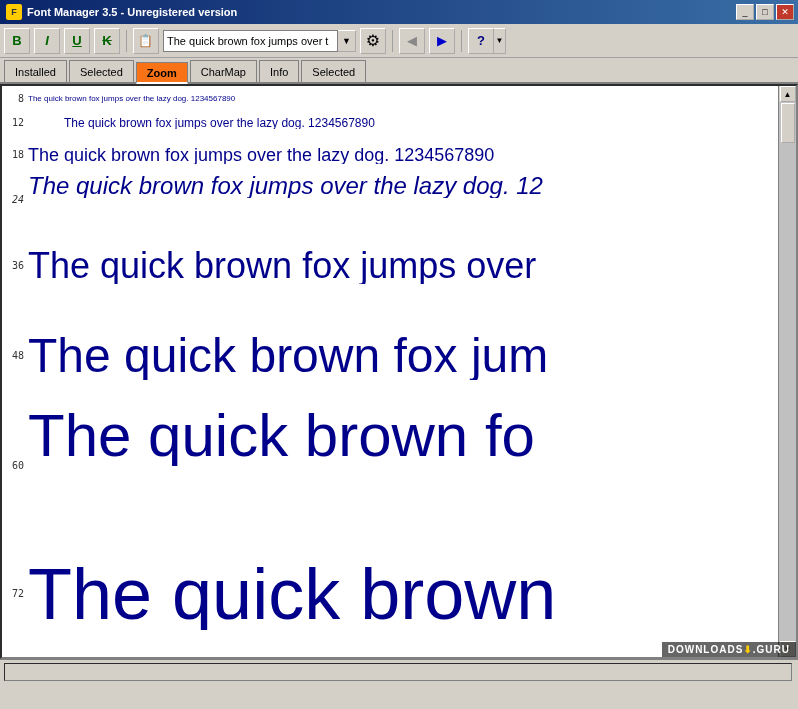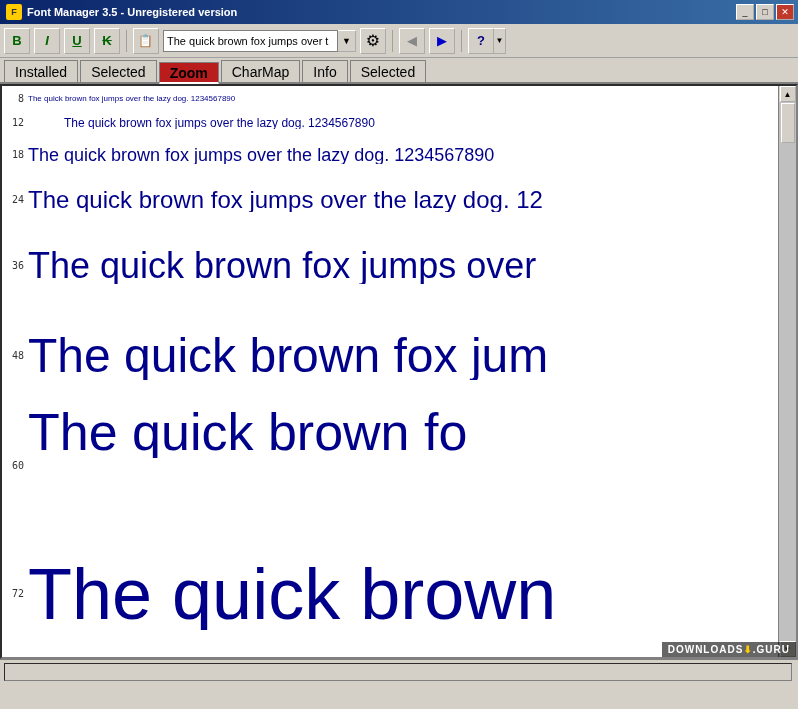--- a/index.html
+++ b/index.html
@@ -136,33 +136,33 @@
     .tabs-bar {
       background: #d4d0c8;
       display: flex;
       align-items: flex-end;
       padding: 2px 4px 0 4px;
       border-bottom: 2px solid #808080;
       height: 26px;
     }
     .tab {
       padding: 2px 10px;
-      font-size: 14px;
+      font-size: 11px;
       border: 1px solid #808080;
       border-bottom: none;
       background: #d4d0c8;
       cursor: pointer;
       height: 22px;
       display: flex;
       align-items: center;
       margin-right: 2px;
       color: #000;
     }
     .tab.active {
-      background: #b91c1c;
+      background: #f97316;
       border-bottom: 2px solid white;
       z-index: 1;
       position: relative;
       bottom: -2px;
       font-weight: bold;
     }
 
     
     .main-content {
       background: white;
@@ -343,38 +343,38 @@
     <div class="font-row" style="height: 26px; align-items: center; gap: 36px;">
       <span class="font-size-label">12</span>
       <span class="font-preview-text" style="font-size: 12px;">The quick brown fox jumps over the lazy dog.  1234567890</span>
     </div>
 
     <div class="font-row" style="height: 38px; align-items: center;">
       <span class="font-size-label">18</span>
       <span class="font-preview-text" style="font-size: 18px;">The quick brown fox jumps over the lazy dog.  1234567890</span>
     </div>
 
-    <div class="font-row" style="height: 52px; align-items: center;">
+    <div class="font-row" style="height: 52px;  font-style: italic;">
       <span class="font-size-label">24</span>
       <span class="font-preview-text" style="font-size: 24px;">The quick brown fox jumps over the lazy dog.  12</span>
     </div>
 
     <div class="font-row" style="height: 80px; align-items: center;">
       <span class="font-size-label">36</span>
       <span class="font-preview-text" style="font-size: 36px;">The quick brown fox jumps over</span>
     </div>
 
     <div class="font-row" style="height: 100px; align-items: center;">
       <span class="font-size-label">48</span>
       <span class="font-preview-text" style="font-size: 48px;">The quick brown fox jum</span>
     </div>
 
     <div class="font-row" style="height: 120px; align-items: flex-start;">
       <span class="font-size-label">60</span>
-      <span class="font-preview-text" style="font-size: 52px;">The quick brown fo</span>
+      <span class="font-preview-text" style="font-size: 60px;">The quick brown fo</span>
     </div>
 
     <div class="font-row" style="height: 135px; align-items: center; overflow: hidden;">
       <span class="font-size-label">72</span>
       <span class="font-preview-text" style="font-size: 72px;">The quick brown</span>
     </div>
   </div>
 
   <div class="scrollbar">
     <button class="scroll-up">▲</button>

